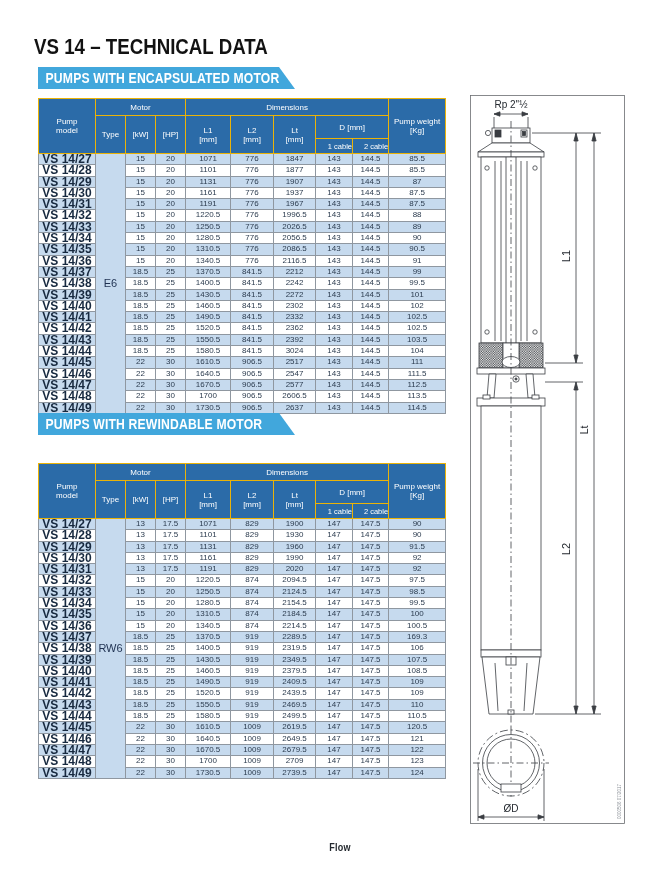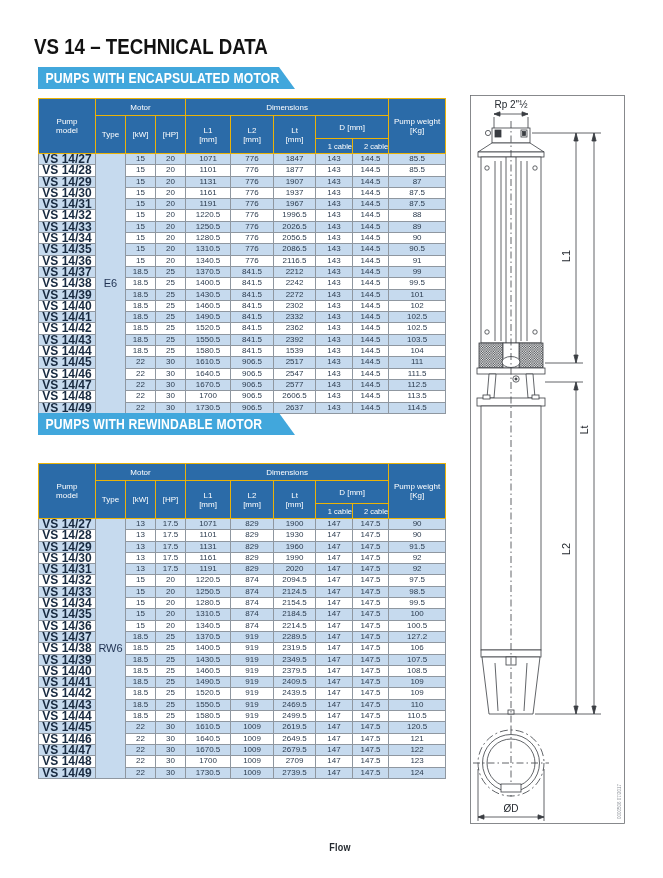--- a/index.html
+++ b/index.html
@@ -308,21 +308,21 @@
         <td>143</td>
         <td>144.5</td>
         <td>103.5</td>
       </tr>
       <tr>
         <td class="model">VS 14/44</td>
         <td>18.5</td>
         <td>25</td>
         <td>1580.5</td>
         <td>841.5</td>
-        <td>1539</td>
+        <td>3024</td>
         <td>143</td>
         <td>144.5</td>
         <td>104</td>
       </tr>
       <tr>
         <td class="model">VS 14/45</td>
         <td>22</td>
         <td>30</td>
         <td>1610.5</td>
         <td>906.5</td>
@@ -544,21 +544,21 @@
       </tr>
       <tr>
         <td class="model">VS 14/37</td>
         <td>18.5</td>
         <td>25</td>
         <td>1370.5</td>
         <td>919</td>
         <td>2289.5</td>
         <td>147</td>
         <td>147.5</td>
-        <td>127.2</td>
+        <td>169.3</td>
       </tr>
       <tr>
         <td class="model">VS 14/38</td>
         <td>18.5</td>
         <td>25</td>
         <td>1400.5</td>
         <td>919</td>
         <td>2319.5</td>
         <td>147</td>
         <td>147.5</td>

